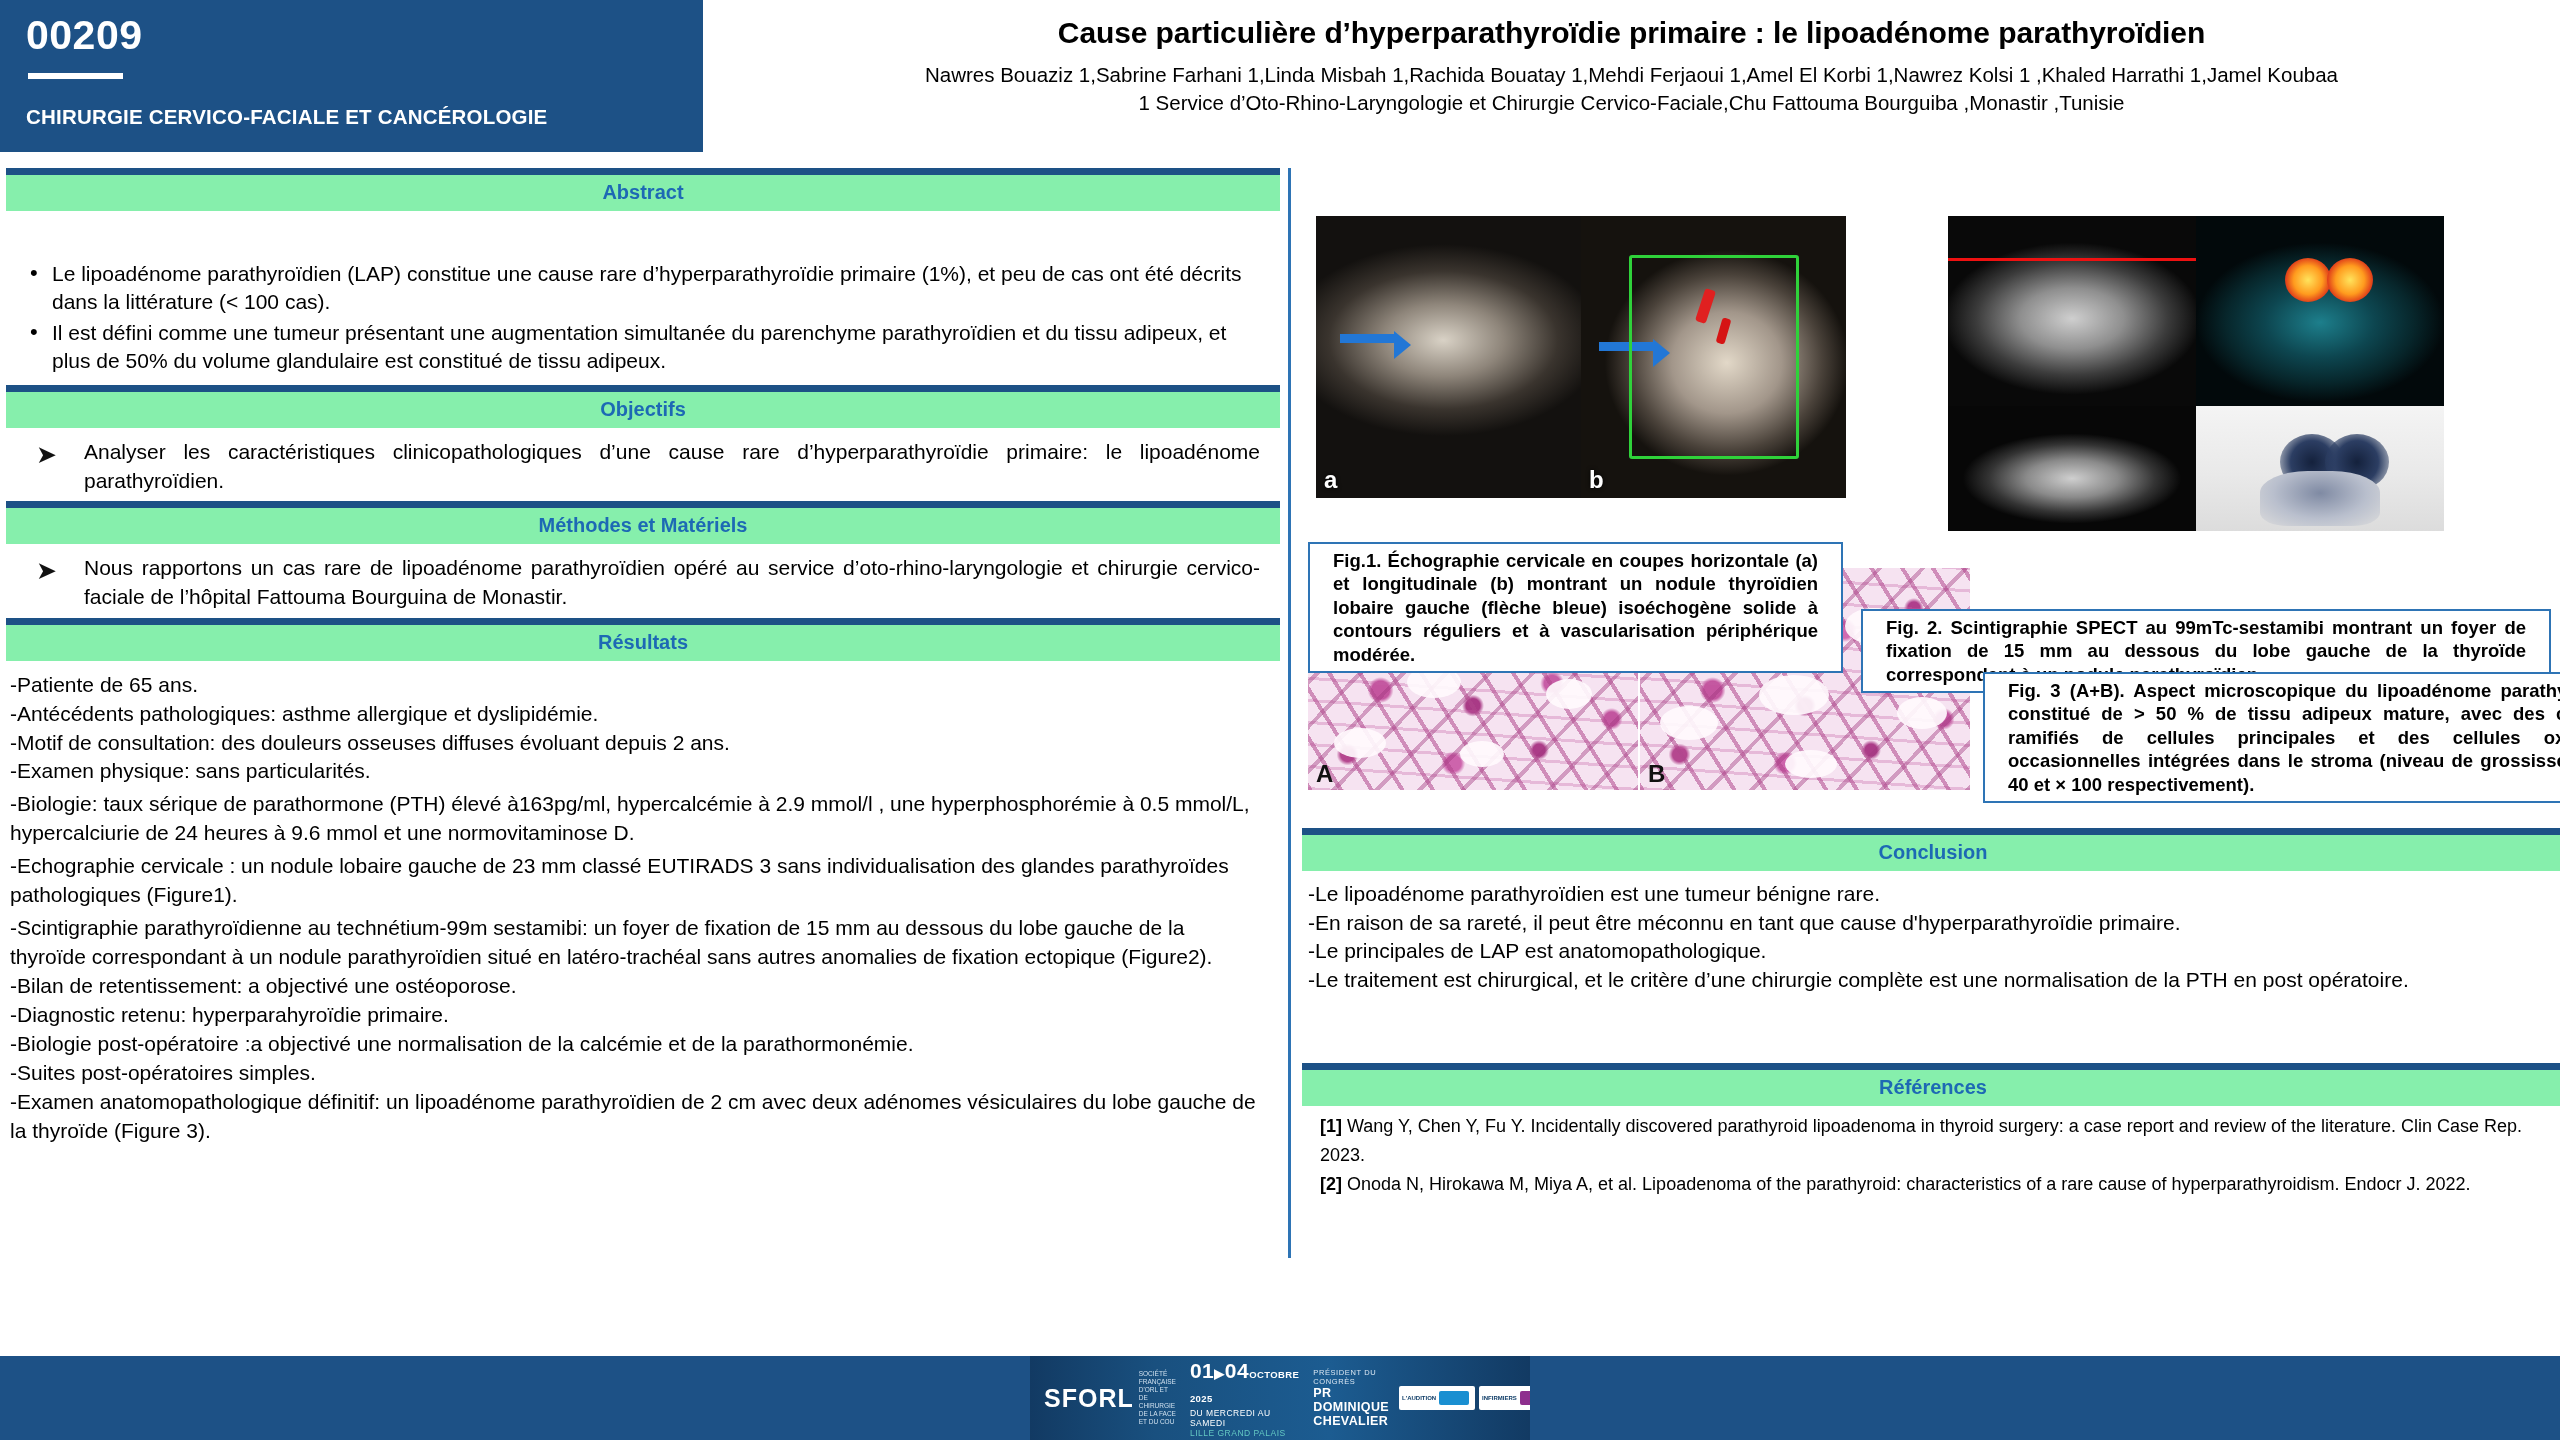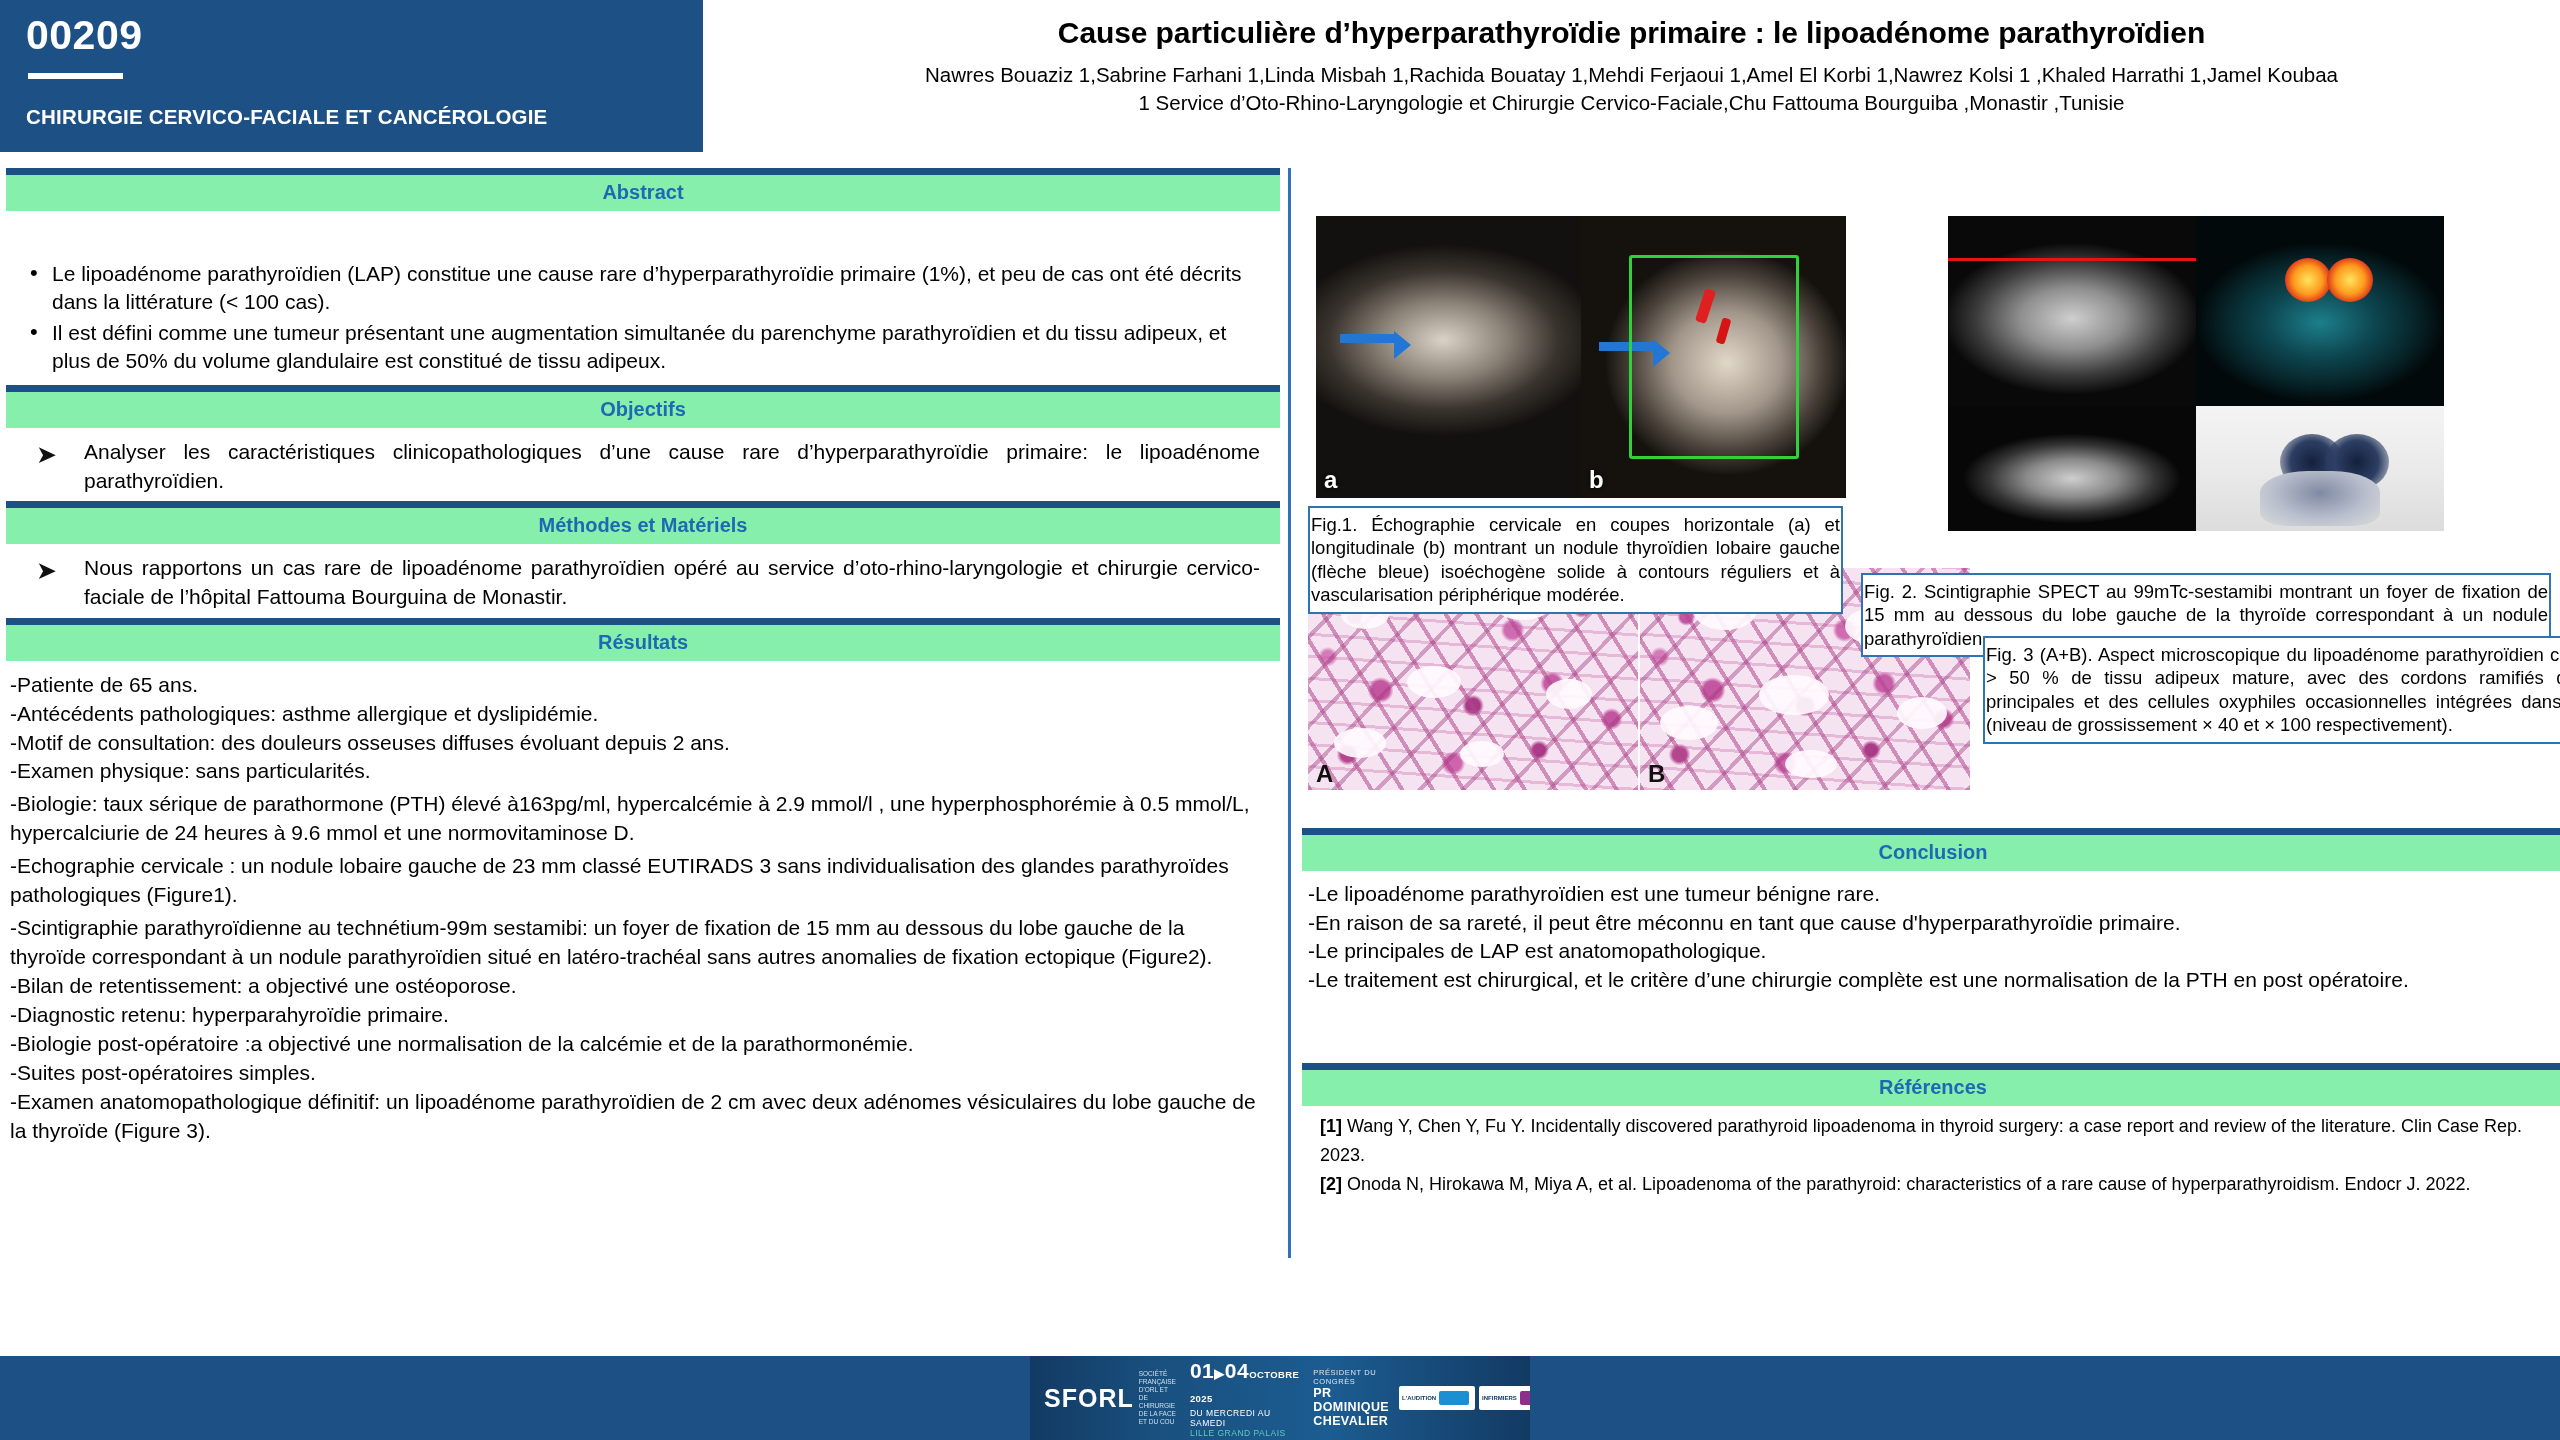--- a/index.html
+++ b/index.html
@@ -172,22 +172,22 @@
       repeating-linear-gradient(4deg, rgba(196,95,164,.32) 0 3px, rgba(255,235,248,0) 3px 22px);
   }
   .histo .vac {
     position:absolute; border-radius:50%;
     background: rgba(255,250,253,.92);
   }
 
   
   .capbox {
     position:absolute; border:2px solid #2e74b5; background:#fff;
-    font-size: 18.5px; font-weight: normal; line-height:1.27; padding: 5px 1px;
-    text-align: justify; color:#000;
+    font-size: 18.5px; font-weight: bold; line-height:1.27; padding: 5px 23px;
+    text-align: justify; color:#000;margin-top:36px;
   }
 
   
   .refs { font-size:18px; line-height:1.62; padding: 12px 22px 0 26px; color:#000; }
   .refs b { font-weight:bold; }
 
   
   .banner { position:absolute; left:0; bottom:0; width:2560px; height:84px; background:#1d5186; }
   .banner-inner {
     position:absolute; left:1030px; top:0; width:500px; height:84px;

